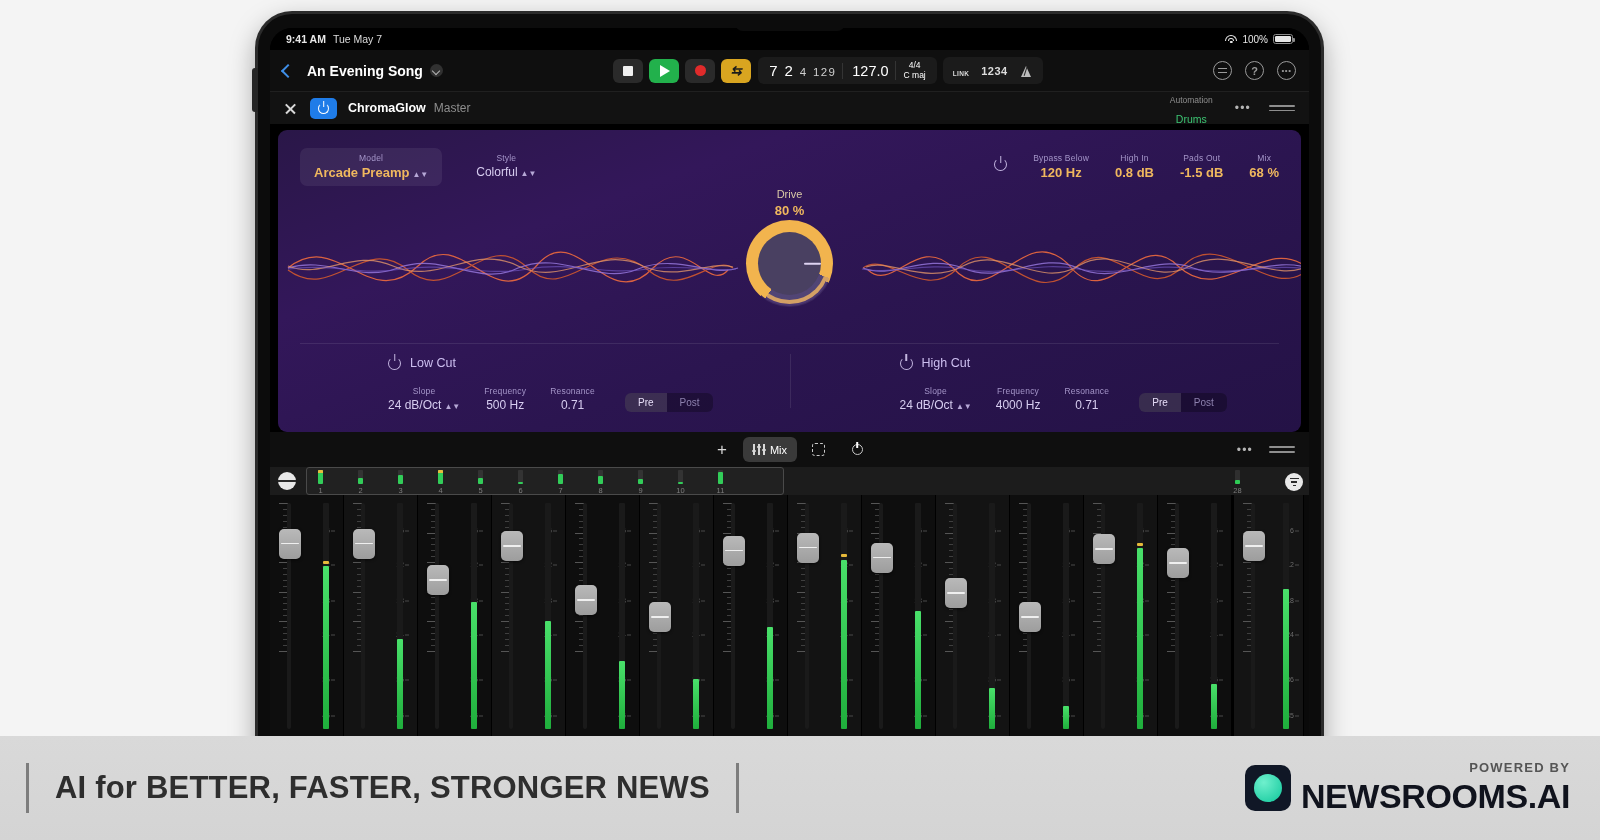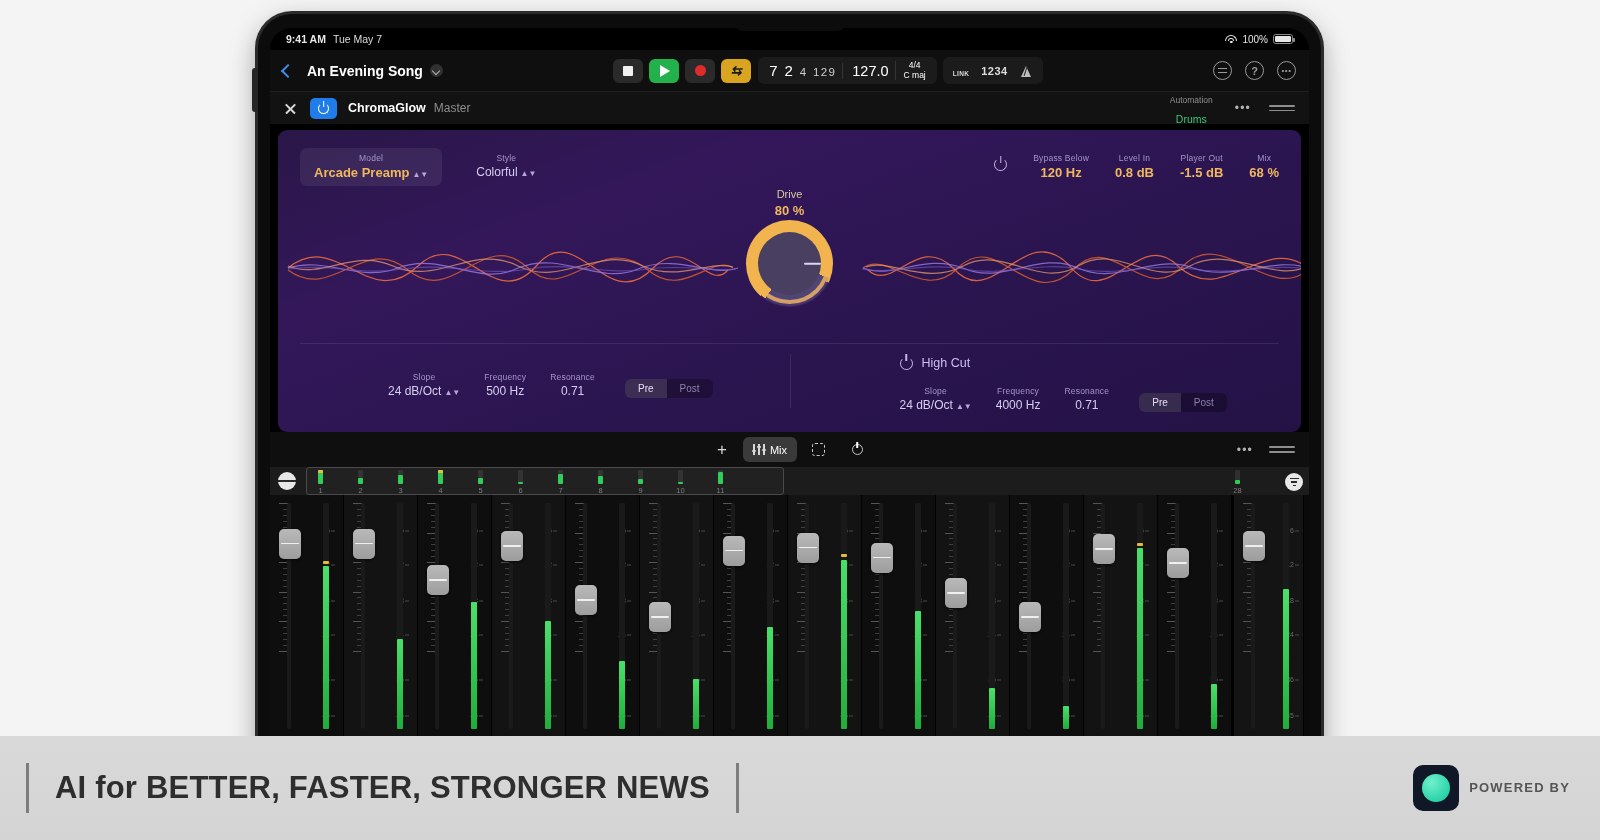--- a/index.html
+++ b/index.html
@@ -351,25 +351,25 @@
             <div class="val white"><span>Colorful</span><span class="stepper">▲▼</span></div>
           </div>
 
           <div class="pb-right">
             <span class="pwr-sm"></span>
             <div class="pfield" style="margin-top:5px">
               <div class="lab">Bypass Below</div>
               <div class="val">120 Hz</div>
             </div>
             <div class="pfield" style="margin-top:5px">
-              <div class="lab">Level In</div>
+              <div class="lab">High In</div>
               <div class="val">0.8 dB</div>
             </div>
             <div class="pfield" style="margin-top:5px">
-              <div class="lab">Player Out</div>
+              <div class="lab">Pads Out</div>
               <div class="val">-1.5 dB</div>
             </div>
             <div class="pfield" style="margin-top:5px">
               <div class="lab">Mix</div>
               <div class="val">68 %</div>
             </div>
           </div>
         </div>
 
         <div class="drive-wrap">
@@ -379,20 +379,24 @@
             <div class="ring"></div>
             <div class="inner"></div>
             <div class="ptr"></div>
           </div>
         </div>
 
         <div class="divline"></div>
 
         <div class="cut-row">
           <div class="cut-col">
+            <div class="cut-head">
+              <span class="pwr-sm" style="margin-top:0"></span>
+              <span class="t">Low Cut</span>
+            </div>
             <div class="cut-params">
               <div class="pfield">
                 <div class="lab">Slope</div>
                 <div class="val white"><span>24 dB/Oct</span><span class="stepper">▲▼</span></div>
               </div>
               <div class="pfield">
                 <div class="lab">Frequency</div>
                 <div class="val white">500 Hz</div>
               </div>
               <div class="pfield">
@@ -1259,16 +1263,17 @@
   <div id="banner">
     <div class="ban-div"></div>
     <div class="ban-head">AI for BETTER, FASTER, STRONGER NEWS</div>
     <div class="ban-div"></div>
     <div class="nr-wrap">
       <div class="nr-mark">
           <div class="nr-dot"></div>
         </div>
       <div>
         <div class="nr-pb">POWERED BY</div>
+        <div class="nr-name">NEWSROOMS.AI</div>
       </div>
     </div>
   </div>
 </div>
 
 </body></html>

